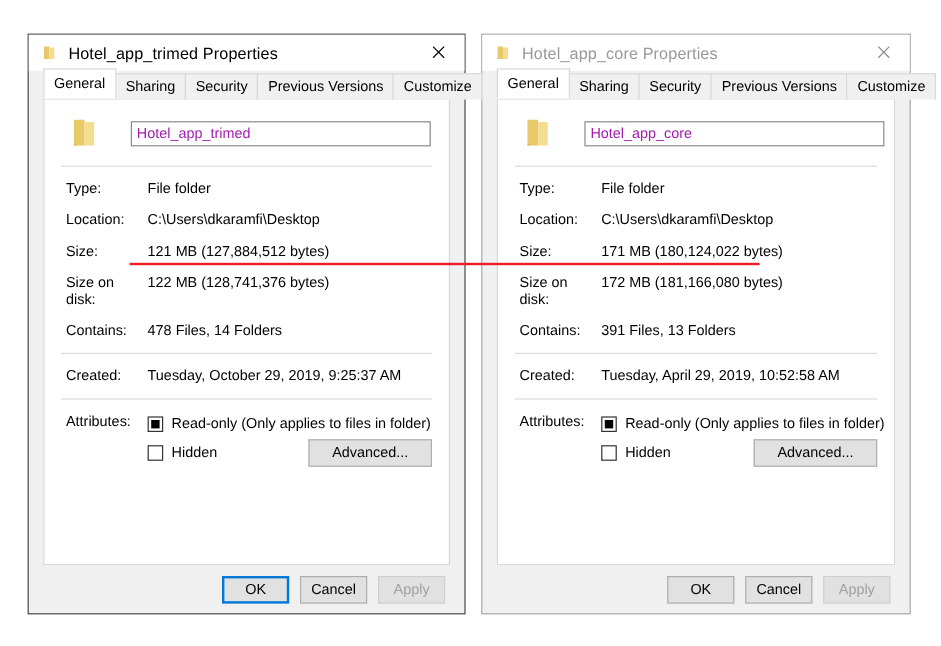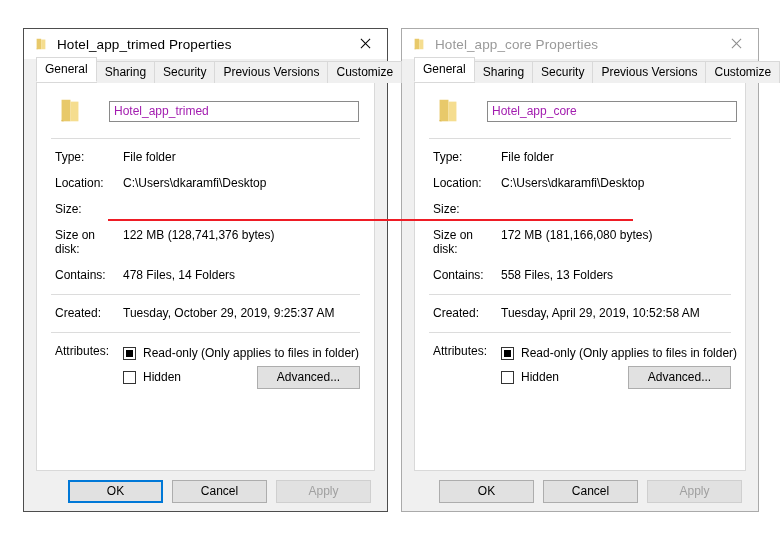--- a/index.html
+++ b/index.html
@@ -229,21 +229,21 @@
   
   .footer {
     flex: 0 0 40px;
     display: flex;
     justify-content: flex-end;
     align-items: center;
     padding-right: 16px;
     gap: 9px;
   }
   .footer .btn {
-    width: 95px;
+    width: 56px;
     height: 23px;
   }
   .btn.default {
     border: 2px solid #0078d7;
     background: #e1e1e1;
     line-height: 19px;
   }
   .btn.disabled {
     color: #a0a0a0;
     background: #e1e1e1;
@@ -303,20 +303,21 @@
       <div class="info-row">
         <span class="info-label">Type:</span>
         <span class="info-value">File folder</span>
       </div>
       <div class="info-row">
         <span class="info-label">Location:</span>
         <span class="info-value">C:\Users\dkaramfi\Desktop</span>
       </div>
       <div class="info-row">
         <span class="info-label">Size:</span>
+        <span class="info-value">121 MB (127,884,512 bytes)</span>
       </div>
       <div class="info-row">
         <span class="info-label">Size on disk:</span>
         <span class="info-value">122 MB (128,741,376 bytes)</span>
       </div>
       <div class="info-row">
         <span class="info-label">Contains:</span>
         <span class="info-value">478 Files, 14 Folders</span>
       </div>
     </div>
@@ -397,28 +398,29 @@
       <div class="info-row">
         <span class="info-label">Type:</span>
         <span class="info-value">File folder</span>
       </div>
       <div class="info-row">
         <span class="info-label">Location:</span>
         <span class="info-value">C:\Users\dkaramfi\Desktop</span>
       </div>
       <div class="info-row">
         <span class="info-label">Size:</span>
+        <span class="info-value">171 MB (180,124,022 bytes)</span>
       </div>
       <div class="info-row">
         <span class="info-label">Size on disk:</span>
         <span class="info-value">172 MB (181,166,080 bytes)</span>
       </div>
       <div class="info-row">
         <span class="info-label">Contains:</span>
-        <span class="info-value">558 Files, 13 Folders</span>
+        <span class="info-value">391 Files, 13 Folders</span>
       </div>
     </div>
 
     <div class="sep"></div>
 
     <div class="info-table">
       <div class="info-row">
         <span class="info-label">Created:</span>
         <span class="info-value">Tuesday, April 29, 2019, 10:52:58 AM</span>
       </div>

